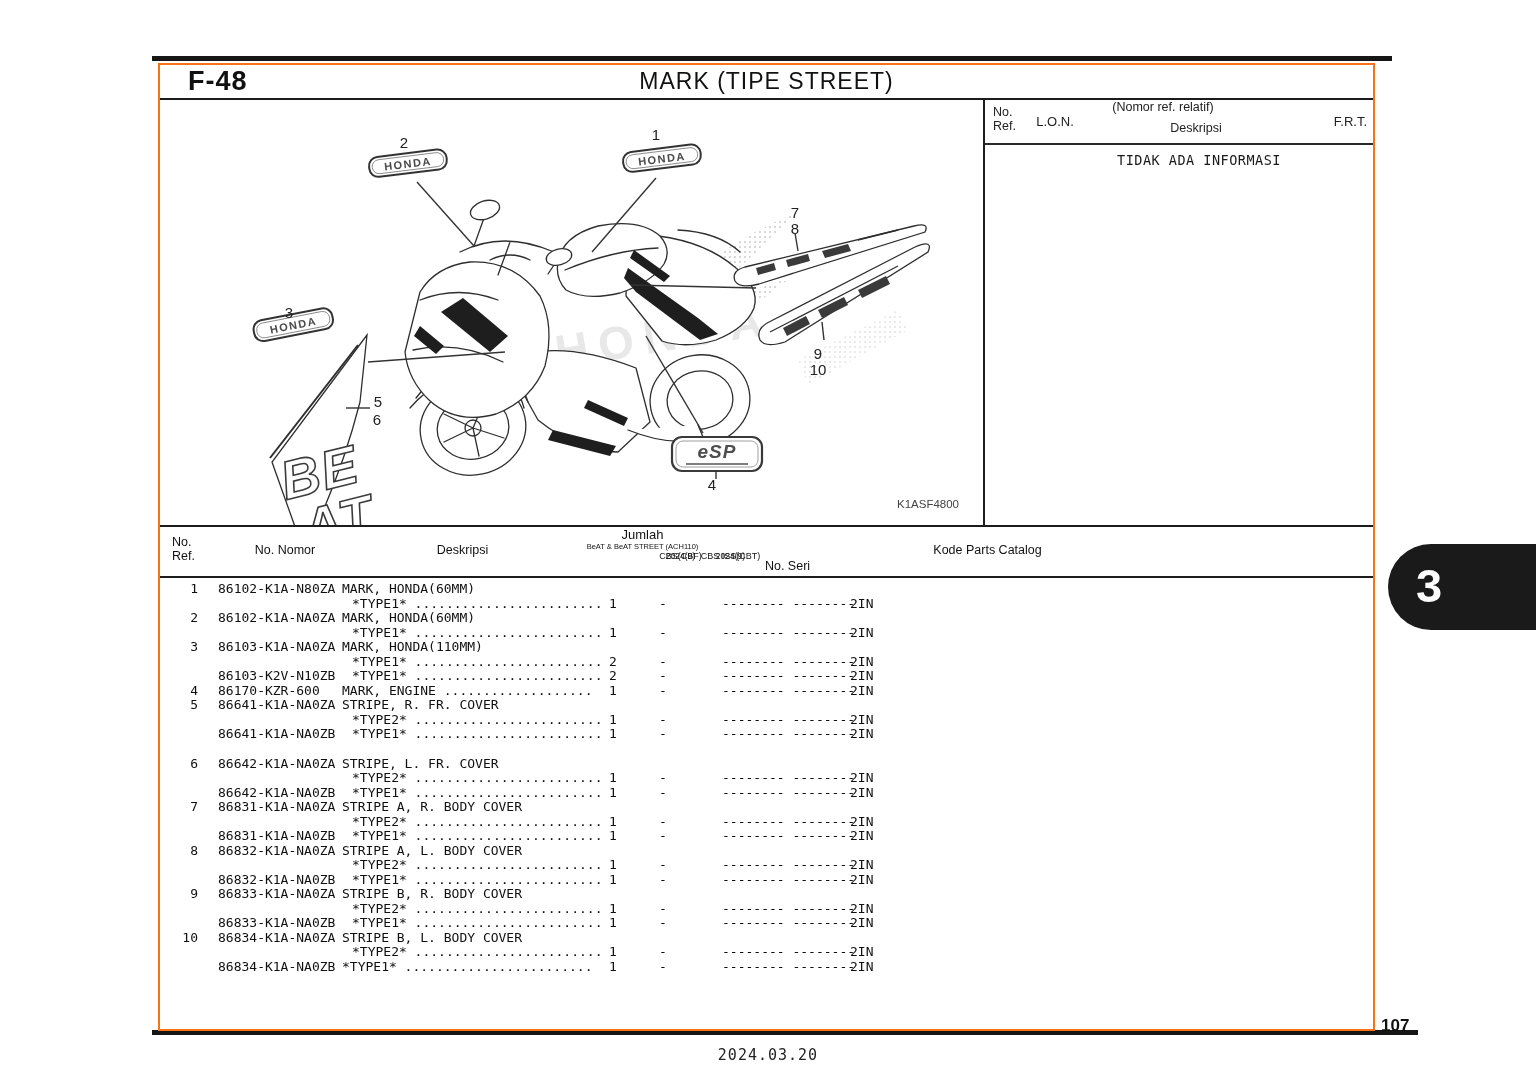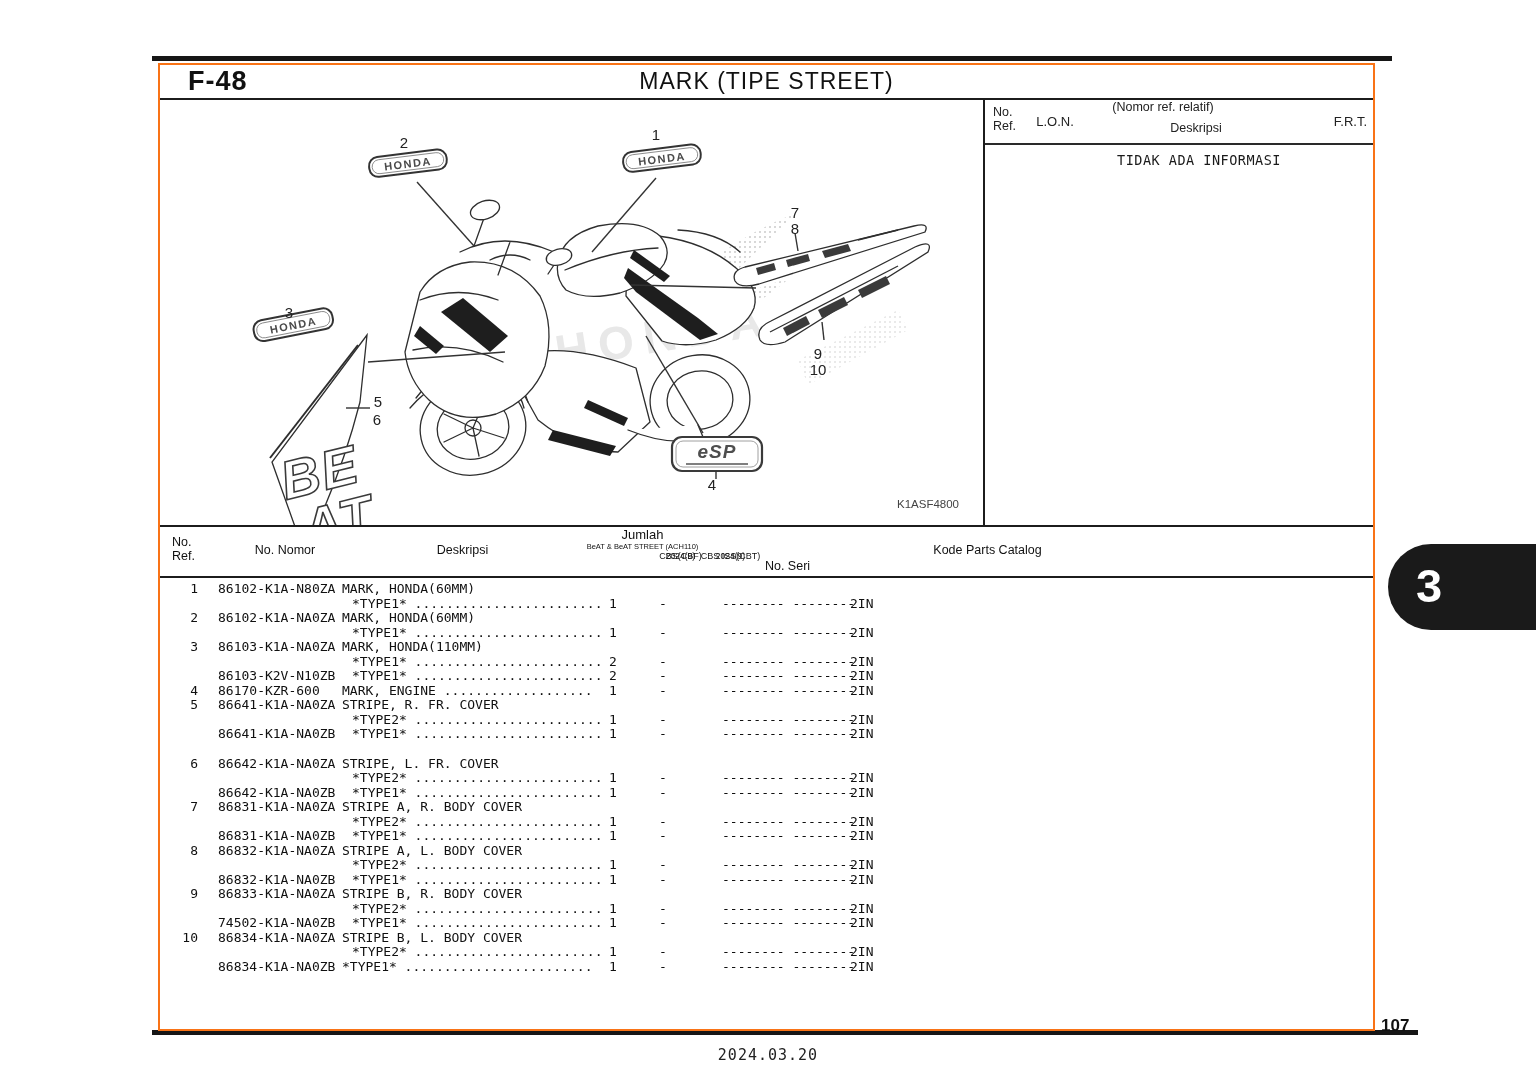--- a/index.html
+++ b/index.html
@@ -252,21 +252,21 @@
         <span class="pcell c-desc">STRIPE B, R. BODY COVER</span>
       </div>
       <div class="prow">
         <span class="pcell c-desc ind">*TYPE2* ........................</span>
         <span class="pcell c-qty1">1</span>
         <span class="pcell c-qty2">-</span>
         <span class="pcell c-seri">-------- --------</span>
         <span class="pcell c-kode">2IN</span>
       </div>
       <div class="prow">
-        <span class="pcell c-part">74502-K1A-NA0ZB</span>
+        <span class="pcell c-part">86833-K1A-NA0ZB</span>
         <span class="pcell c-desc ind">*TYPE1* ........................</span>
         <span class="pcell c-qty1">1</span>
         <span class="pcell c-qty2">-</span>
         <span class="pcell c-seri">-------- --------</span>
         <span class="pcell c-kode">2IN</span>
       </div>
       <div class="prow">
         <span class="pcell c-ref">10</span>
         <span class="pcell c-part">86834-K1A-NA0ZA</span>
         <span class="pcell c-desc">STRIPE B, L. BODY COVER</span>

